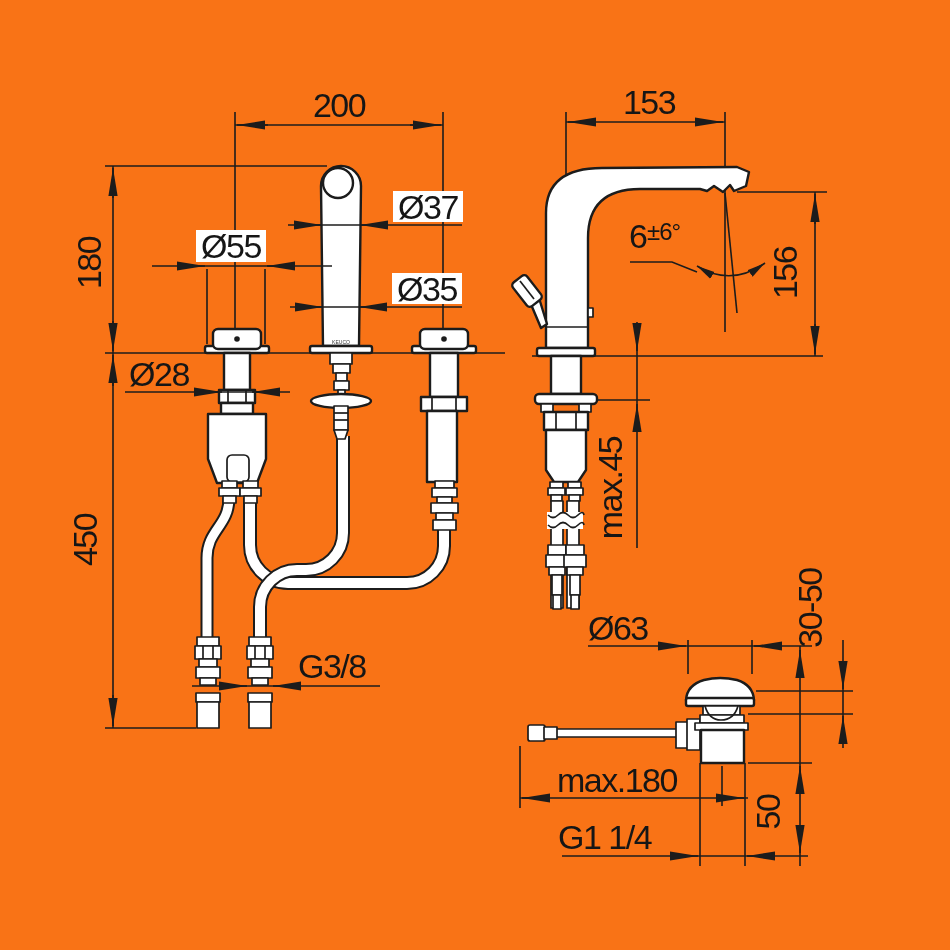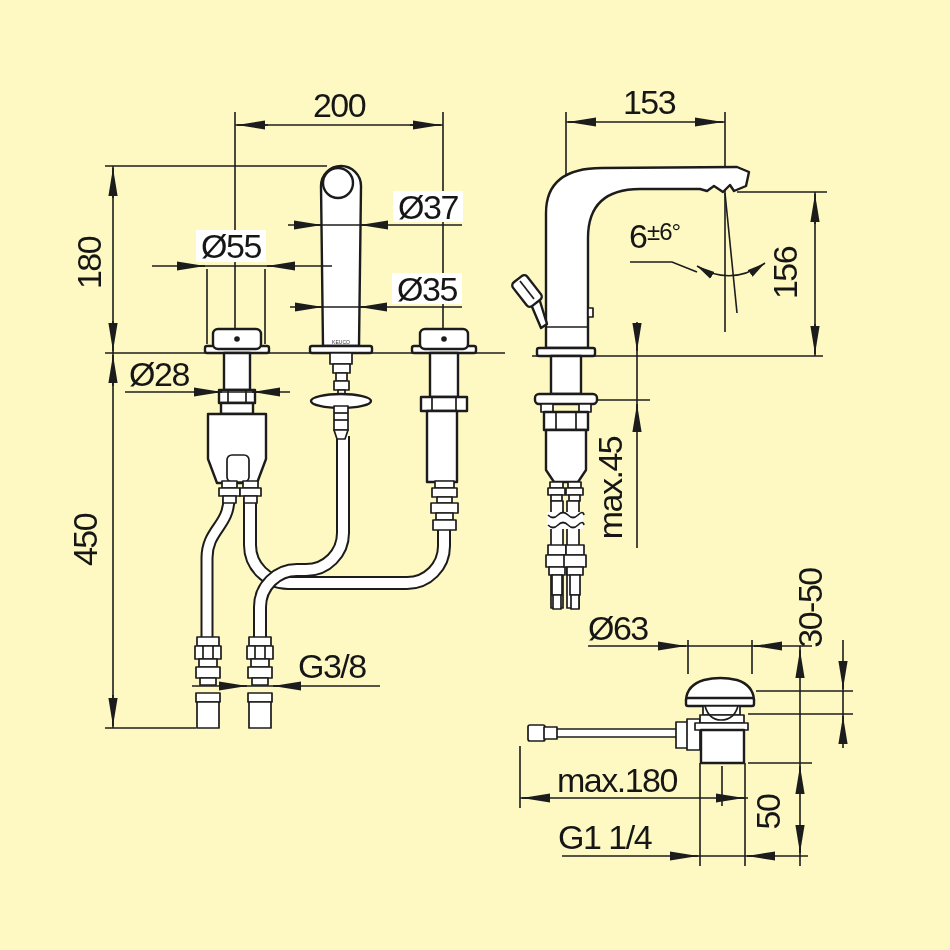--- a/index.html
+++ b/index.html
@@ -1,16 +1,16 @@
 <!DOCTYPE html>
 <html><head>
 <meta charset="utf-8">
 <style>
   html,body{margin:0;padding:0;background:#ffffff;}
-  .canvas{width:950px;height:950px;background:#fef9c3;position:relative;overflow:hidden;}
+  .canvas{width:950px;height:950px;background:#f97316;position:relative;overflow:hidden;}
   svg text{font-family:"Liberation Sans","DejaVu Sans",sans-serif;fill:#161616;}
   .dimtxt{font-size:34px;letter-spacing:-1.5px;}
   .dimtxt-sup{font-size:24px;letter-spacing:-1px;}
   .brandtxt{font-size:5px;letter-spacing:0px;fill:#333;}
   .ol{fill:#ffffff;stroke:#1c1c1c;stroke-width:2.4;stroke-linejoin:round;}
   .ol-thin{fill:#ffffff;stroke:#1c1c1c;stroke-width:1.7;stroke-linejoin:round;}
   .ln-thin{fill:none;stroke:#1c1c1c;stroke-width:1.7;}
   .dim{fill:none;stroke:#1c1c1c;stroke-width:1.6;}
   .hose-o{fill:none;stroke:#1c1c1c;stroke-width:14;}
   .hose-i{fill:none;stroke:#ffffff;stroke-width:10;}

